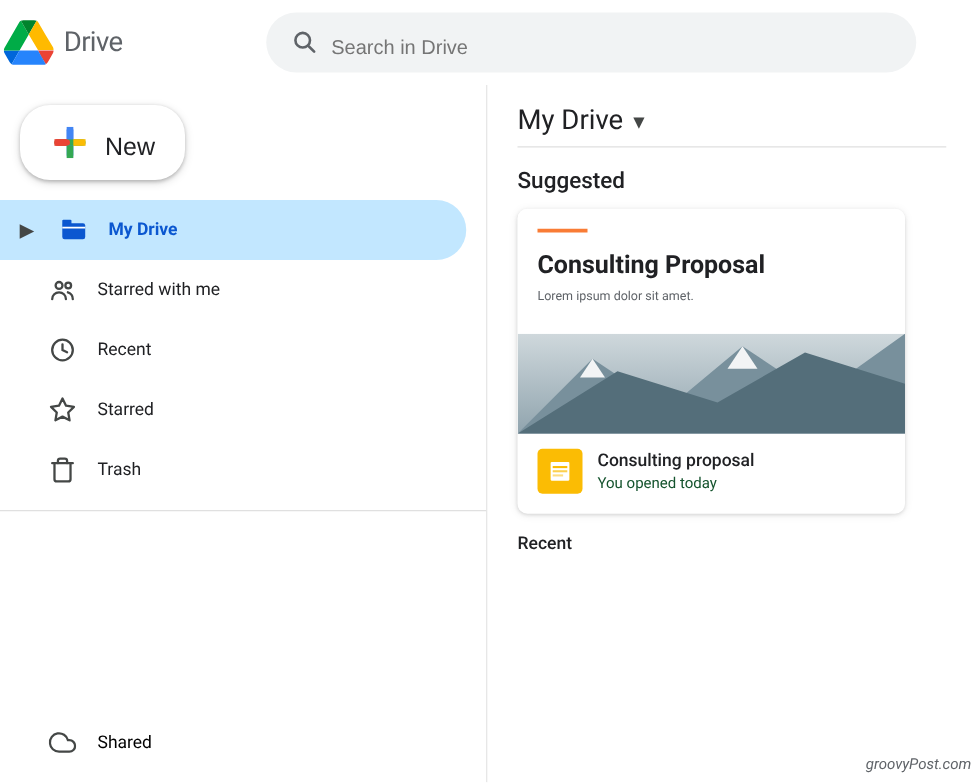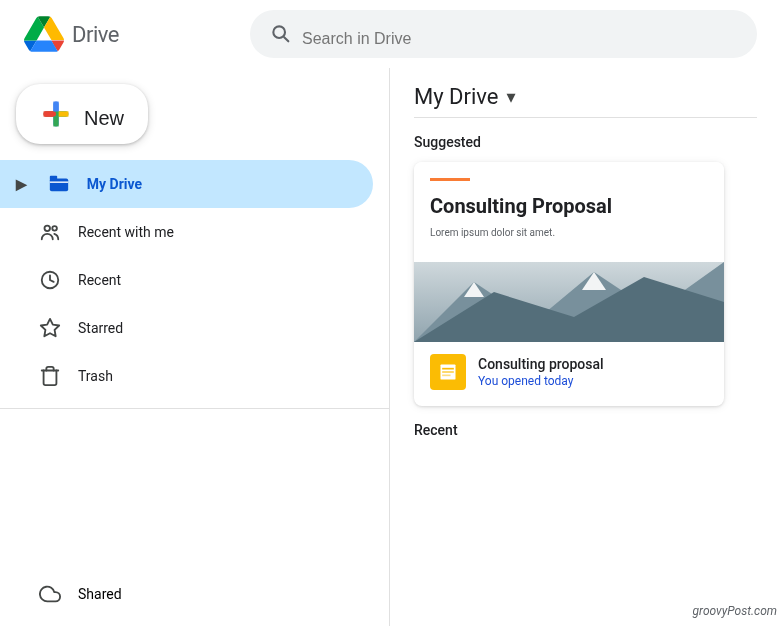--- a/index.html
+++ b/index.html
@@ -10,24 +10,23 @@
       height: 626px;
       overflow: hidden;
       display: flex;
       flex-direction: column;
     }
 
     
     .header {
       display: flex;
       align-items: center;
-      padding: 8px 24px;
+      padding: 8px 3px;
       height: 68px;
       background: #fff;
-      gap: 16px;
     }
     .logo-area {
       display: flex;
       align-items: center;
       gap: 8px;
       min-width: 180px;
     }
     .drive-logo {
       width: 40px;
       height: 40px;
@@ -179,21 +178,21 @@
       font-size: 22px;
       font-weight: 400;
       color: #202124;
     }
     .dropdown-arrow {
       font-size: 18px;
       color: #444746;
       cursor: pointer;
     }
     .section-label {
-      font-size: 14px;
+      font-size: 18px;
       font-weight: 500;
       color: #202124;
       margin-bottom: 12px;
     }
     .suggested-card {
       background: #fff;
       border-radius: 8px;
       box-shadow: 0 1px 3px rgba(0,0,0,0.12), 0 1px 8px rgba(0,0,0,0.08);
       overflow: hidden;
       width: 310px;
@@ -253,21 +252,21 @@
       flex-shrink: 0;
     }
     .file-details {}
     .file-name {
       font-size: 14px;
       font-weight: 500;
       color: #202124;
     }
     .file-meta {
       font-size: 12px;
-      color: #1d4ed8;
+      color: #14532d;
       margin-top: 2px;
     }
     .files-section-label {
       font-size: 14px;
       font-weight: 500;
       color: #202124;
       margin-top: 16px;
     }
     .watermark {
       position: absolute;
@@ -339,21 +338,21 @@
 
     <div class="nav-item">
       <span class="nav-icon" style="margin-left:22px;">
         <svg width="22" height="22" viewBox="0 0 24 24" fill="none" stroke="#444746" stroke-width="2" stroke-linecap="round">
           <circle cx="9" cy="8" r="3"></circle>
           <path d="M3 20c0-3.3 2.7-6 6-6s6 2.7 6 6"></path>
           <circle cx="17" cy="8" r="2.5"></circle>
           <path d="M21 20c0-2.8-1.8-5.2-4.3-6"></path>
         </svg>
       </span>
-      <span class="nav-label">Recent with me</span>
+      <span class="nav-label">Starred with me</span>
     </div>
 
     <div class="nav-item">
       <span class="nav-icon" style="margin-left:22px;">
         <svg width="22" height="22" viewBox="0 0 24 24" fill="none" stroke="#444746" stroke-width="2" stroke-linecap="round">
           <circle cx="12" cy="12" r="9"></circle>
           <polyline points="12,7 12,12 16,14"></polyline>
         </svg>
       </span>
       <span class="nav-label">Recent</span>

